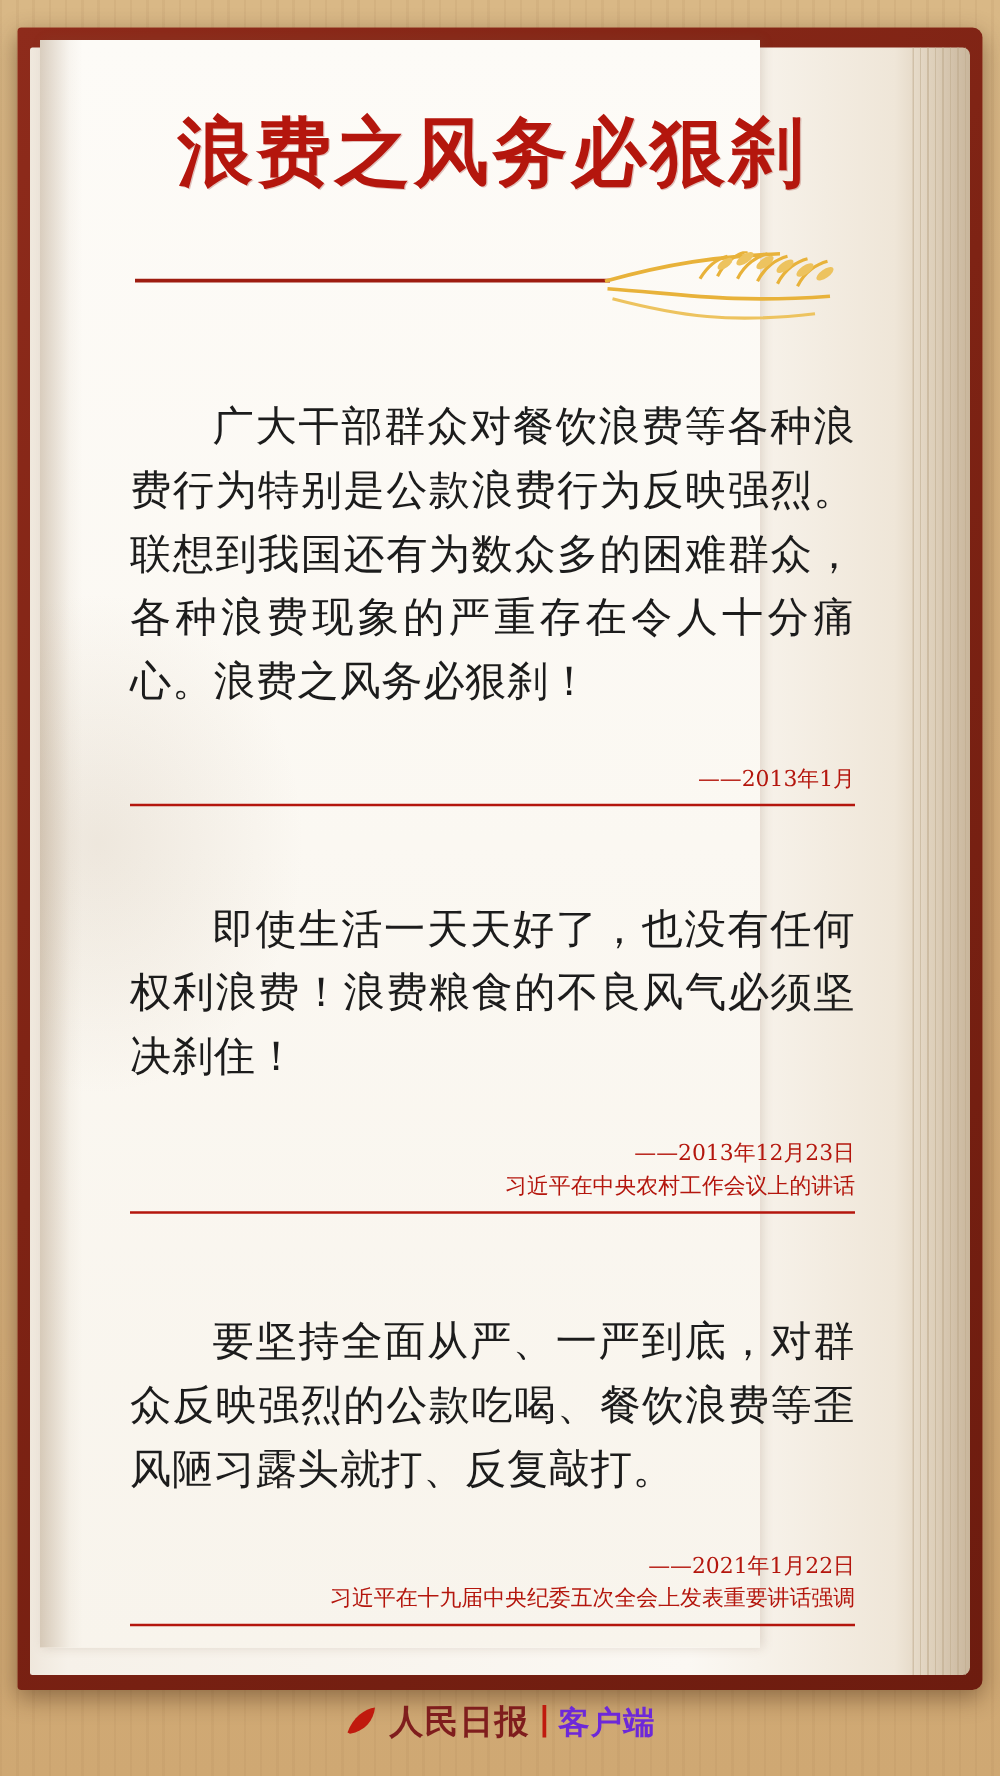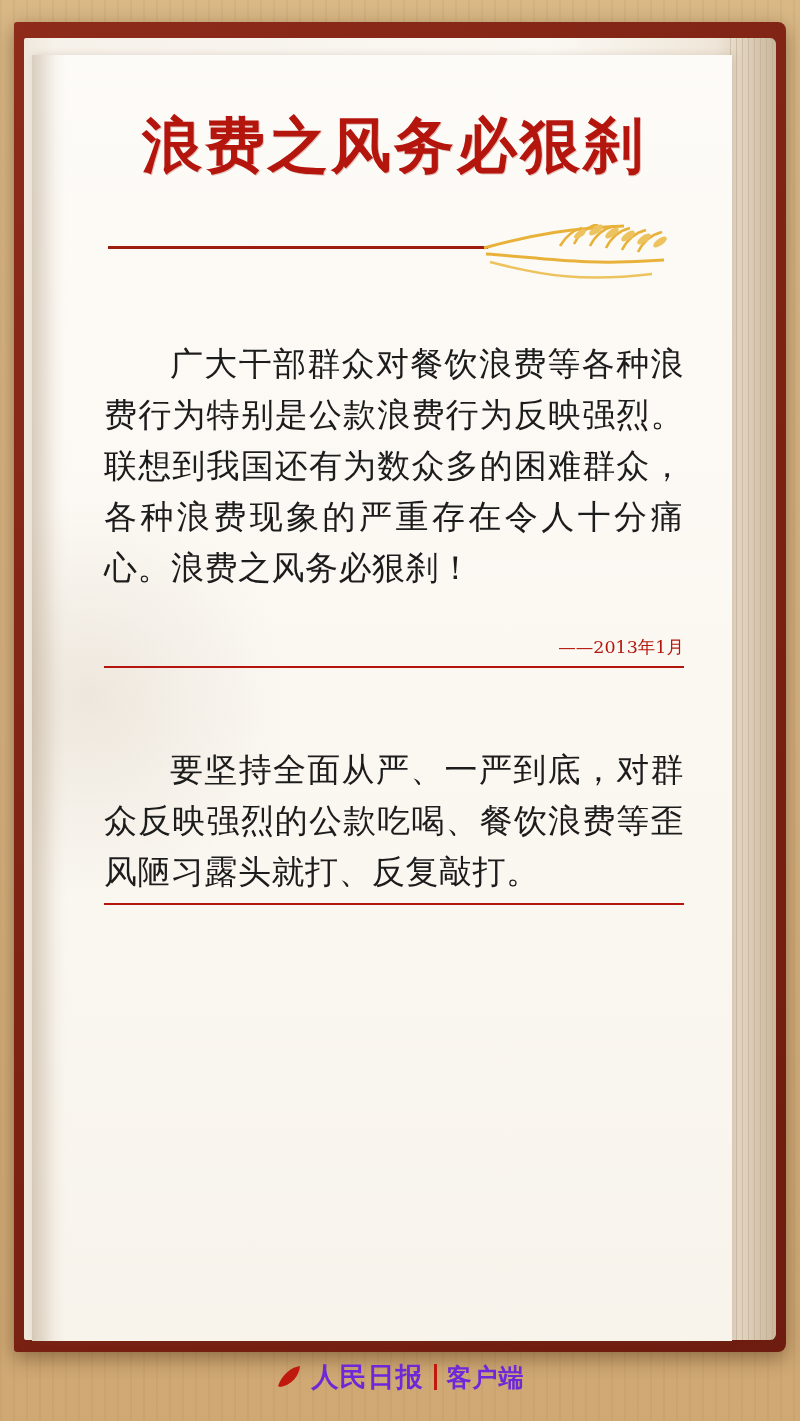--- a/index.html
+++ b/index.html
@@ -65,22 +65,22 @@
       rgba(190,170,140,0.55) 1px,
       rgba(255,255,255,0) 1px,
       rgba(255,255,255,0) 6px
     );
   }
 
   
   .page {
     position: absolute;
     left: 32px;
-    top: 55px;
-    width: 700px;
+    top: 32px;
+    width: 576px;
     height: 1286px;
     background:
       radial-gradient(ellipse at 8% 50%, rgba(190,170,145,0.22) 0%, rgba(255,255,255,0) 22%),
       linear-gradient(180deg, #fdfbf7 0%, #fbf8f2 50%, #f8f4ec 100%);
     box-shadow: 2px 0 8px rgba(120,90,60,0.18);
   }
   .spine-shadow {
     position: absolute;
     left: 0; top: 0;
     width: 34px; height: 100%;
@@ -162,21 +162,21 @@
     bottom: 26px;
     width: 800px;
     display: flex;
     align-items: center;
     justify-content: center;
     gap: 10px;
   }
   .footer .mark {
     font-size: 27px;
     font-weight: 700;
-    color: #6d28d9;
+    color: #7f1d1d;
     font-family: "DejaVu Serif", "Liberation Serif", serif;
     letter-spacing: 1px;
   }
   .footer .bar {
     width: 3px;
     height: 26px;
     background: #c01a0e;
   }
   .footer .sub {
     font-size: 25px;
@@ -231,23 +231,35 @@
     </div>
 
     <div class="quote-block q1">
       <div class="quote-text">广大干部群众对餐饮浪费等各种浪费行为特别是公款浪费行为反映强烈。联想到我国还有为数众多的困难群众，各种浪费现象的严重存在令人十分痛心。浪费之风务必狠刹！</div>
       <div class="attrib">
         <span class="date">——2013年1月</span>
       </div>
       <div class="attrib-rule"></div>
     </div>
 
+    <div class="quote-block q2">
+      <div class="quote-text">即使生活一天天好了，也没有任何权利浪费！浪费粮食的不良风气必须坚决刹住！</div>
+      <div class="attrib">
+        <span class="date">——2013年12月23日</span>
+        <span class="src">习近平在中央农村工作会议上的讲话</span>
+      </div>
+      <div class="attrib-rule"></div>
+    </div>
 
     <div class="quote-block q3">
       <div class="quote-text">要坚持全面从严、一严到底，对群众反映强烈的公款吃喝、餐饮浪费等歪风陋习露头就打、反复敲打。</div>
+      <div class="attrib">
+        <span class="date">——2021年1月22日</span>
+        <span class="src">习近平在十九届中央纪委五次全会上发表重要讲话强调</span>
+      </div>
       <div class="attrib-rule"></div>
     </div>
 
   </div>
 </div>
 
 <div class="footer">
   <svg class="leaf" viewBox="0 0 26 26">
     <path d="M2 22 C6 10 16 3 24 2 C23 12 16 21 4 23 Z" fill="#c01a0e"></path>
   </svg>

